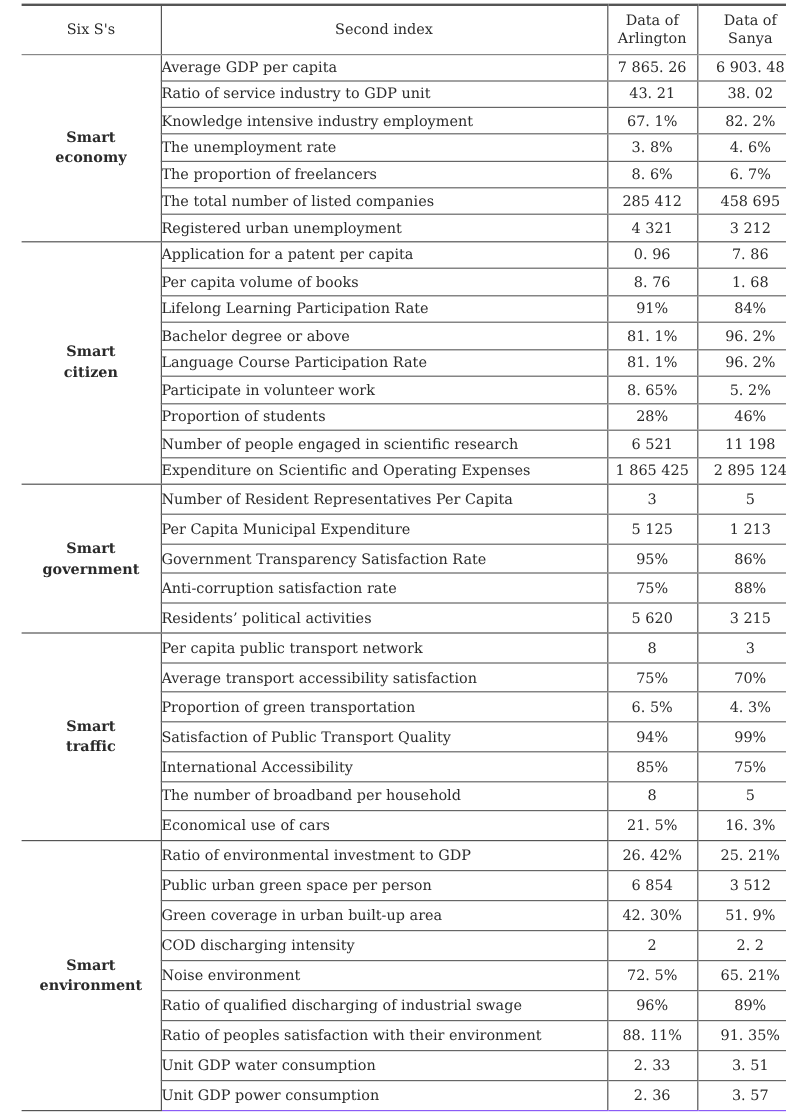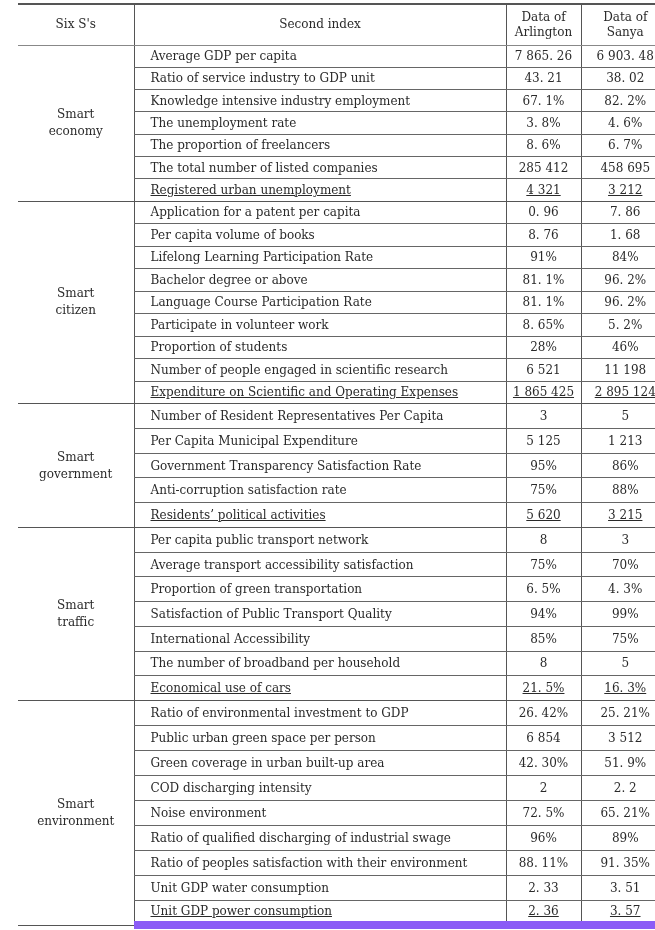--- a/index.html
+++ b/index.html
@@ -7,30 +7,30 @@
            font-family: "DejaVu Serif", "Liberation Serif", serif; color: #2a2a2a; }
     table { position: absolute; left: 18px; top: 3px; width: 651px;
             border-collapse: collapse; table-layout: fixed; font-size: 12px; }
     col.c1 { width: 116px; } col.c2 { width: 372px; } col.c3 { width: 75px; } col.c4 { width: 88px; }
     thead tr { height: 41px; }
     thead th { font-weight: normal; text-align: center; line-height: 15px;
                border-top: 2px solid #555; border-bottom: 1.5px solid #888; }
     th, td { border-left: 1px solid #555; padding: 0; }
     th:first-child, td.cat { border-left: none; }
     td { border-bottom: 1px solid #666; vertical-align: middle; }
-    td.cat { text-align: center; line-height: 17px; border-bottom: 1px solid #555; }
-    td.idx { text-align: left; padding-left: 16px; white-space: nowrap; overflow: hidden; }
+    td.cat { text-align: center; line-height: 17px; border-bottom: 1px solid #555; font-weight: bold; }
+    td.idx { text-align: left; padding-left: 0; white-space: nowrap; overflow: hidden; }
     td.num { text-align: center; white-space: nowrap; }
     tr.eco { height: 22.3px; }
     tr.cit { height: 22.5px; }
     tr.gov { height: 24.8px; }
     tr.tra { height: 24.7px; }
     tr.env { height: 25px; }
-    tr.sec-end td { border-bottom: 1.5px solid #555; text-decoration: underline; }
-    tbody tr:last-child td { border-bottom: 8px solid #8b5cf6; }
+    tr.sec-end td { border-bottom: 1.5px solid #555; }
+    tbody tr:last-child td { border-bottom: 1px solid #8b5cf6; }
   </style>
 </head>
 <body>
 
 <table>
   <colgroup>
       <col class="c1">
       <col class="c2">
       <col class="c3">
       <col class="c4">

